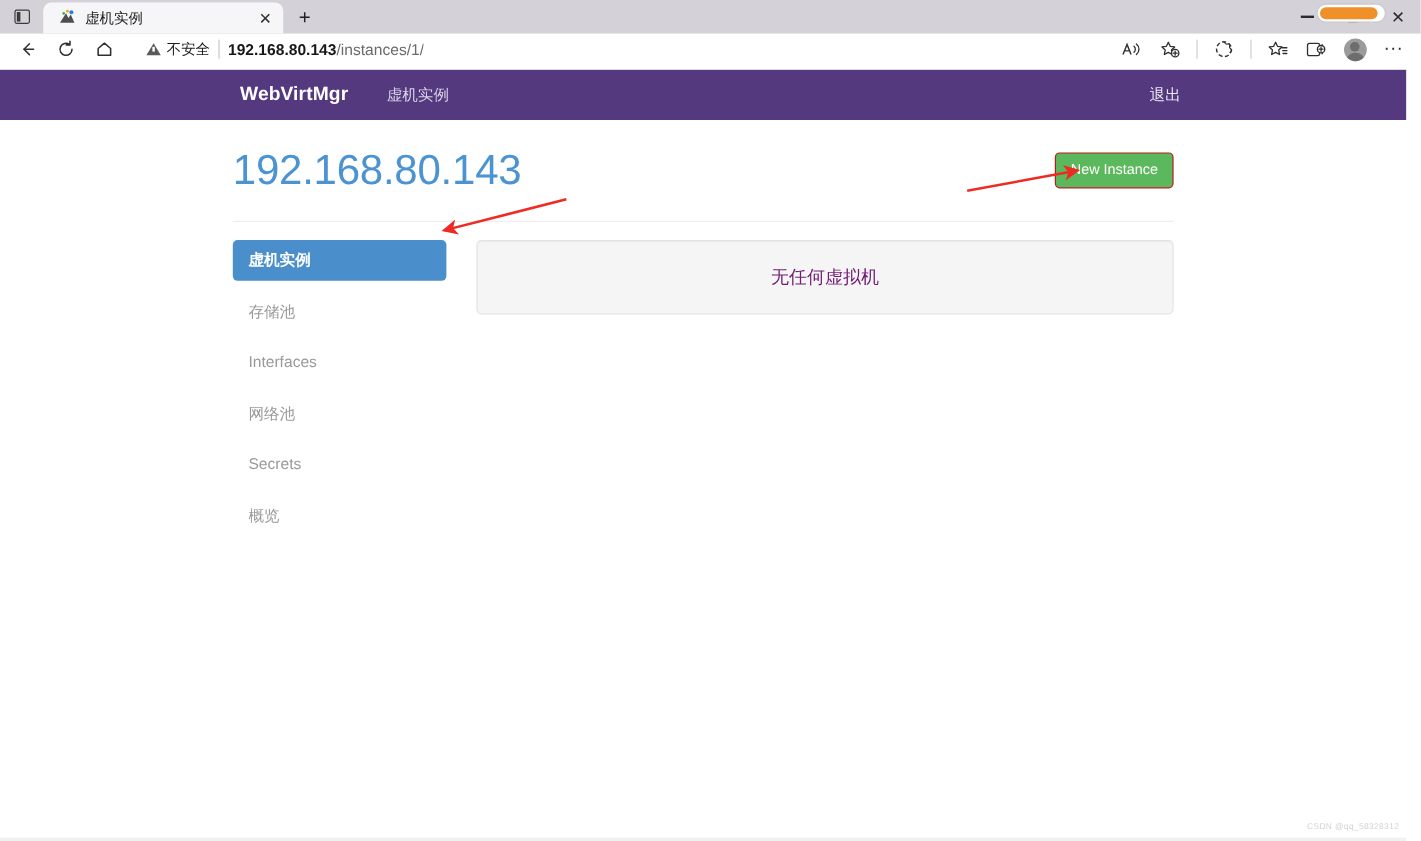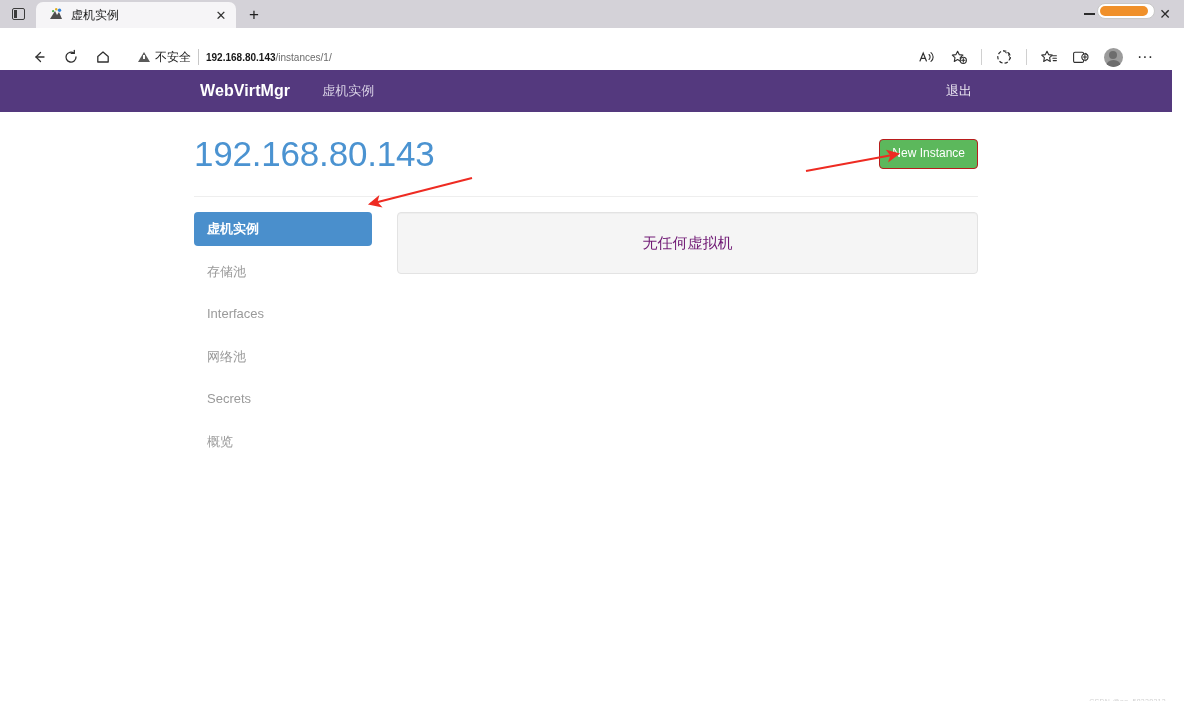--- a/index.html
+++ b/index.html
@@ -117,25 +117,25 @@
     background: #ffffff;
     overflow: hidden;
   }
   .orange-highlight .fill {
     position:absolute; left:2px; top:2px; bottom:2px; width:48px;
     background:#f0902a; border-radius:7px;
   }
 
   
   .toolbar {
-    height: 42px;
-    background: #ffffff;
-    display: flex;
-    align-items: flex-end;
-    padding: 0 24px;
+    height: 30px;
+    background: #ffffff;
+    display: flex;
+    align-items: flex-start;
+    padding: 0 8px;
     gap: 2px;
   }
   .tb-btn {
     width: 30px; height: 26px;
     display: flex; align-items: center; justify-content: center;
     color: #2f2f2f;
     border-radius: 4px;
     flex: 0 0 auto;
   }
   .omnibox {
@@ -161,21 +161,21 @@
     border-bottom: 10px solid #5a5a5a;
     position: relative;
   }
   .warn-tri::after{
     content:"";
     position:absolute; left:-1px; top:3px; width:2px; height:4px;
     background:#ffffff;
   }
   .sec-text { font-size: 12px; color: #1b1b1b; white-space: nowrap; }
   .omni-sep { width:1px; height:16px; background:#c7c7c7; flex:0 0 auto; }
-  .url { font-size: 10px; color: #6b6b6b; white-space: nowrap; overflow: hidden; }
+  .url { font-size: 13px; color: #6b6b6b; white-space: nowrap; overflow: hidden; }
   .url b { color: #171717; font-weight: 600; }
   .tb-right { display:flex; align-items:center; gap:2px; flex:0 0 auto; }
   .tb-divider { width:1px; height:16px; background:#d0d0d0; margin:0 5px; }
   .avatar-circle {
     width: 19px; height: 19px; border-radius: 50%;
     background:#9b9b9b;
     position: relative; overflow:hidden;
   }
   .avatar-circle::before{
     content:""; position:absolute; left:5.5px; top:3px; width:8px; height:8px;
@@ -208,21 +208,21 @@
     font-weight: 700;
     letter-spacing: 0.1px;
     margin-right: 32px;
   }
   .nav-link {
     color: #d9d2e6;
     font-size: 13px;
   }
   .nav-right {
     position: absolute;
-    right: 200px;
+    right: 188px;
     top: 0;
     height: 42px;
     display: flex;
     align-items: center;
   }
   .nav-right .nav-link { color:#ece8f3; }
 
   .container {
     width: 784px;
     margin: 0 auto;

